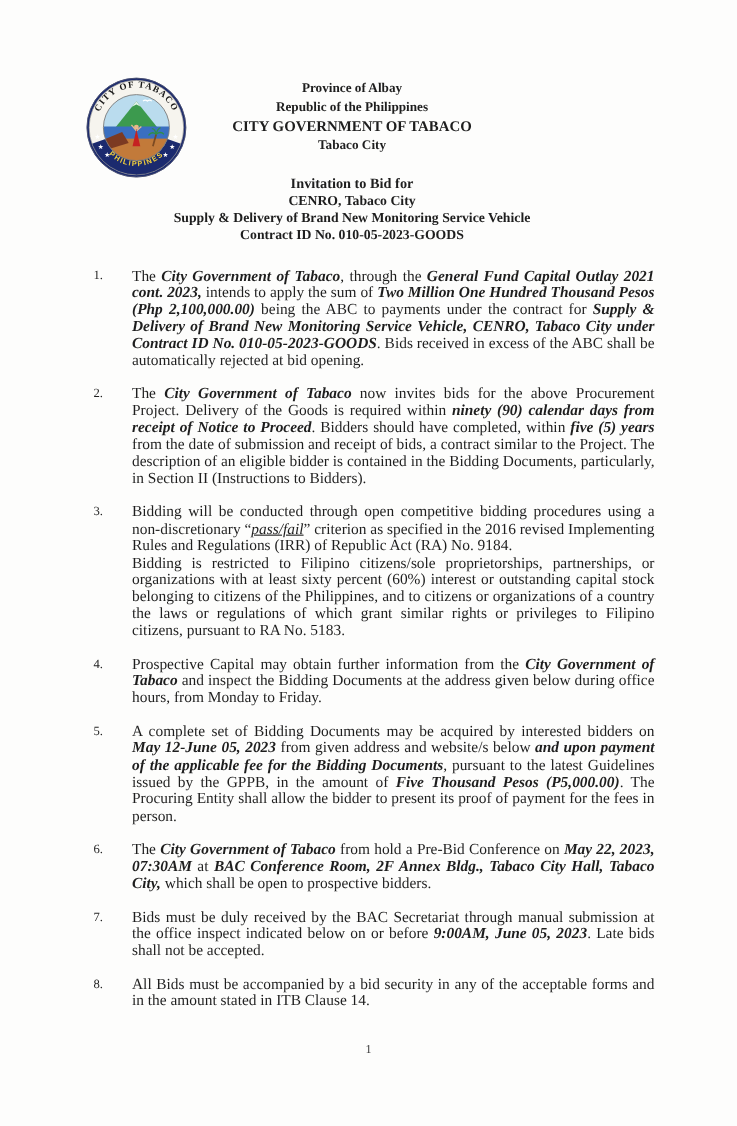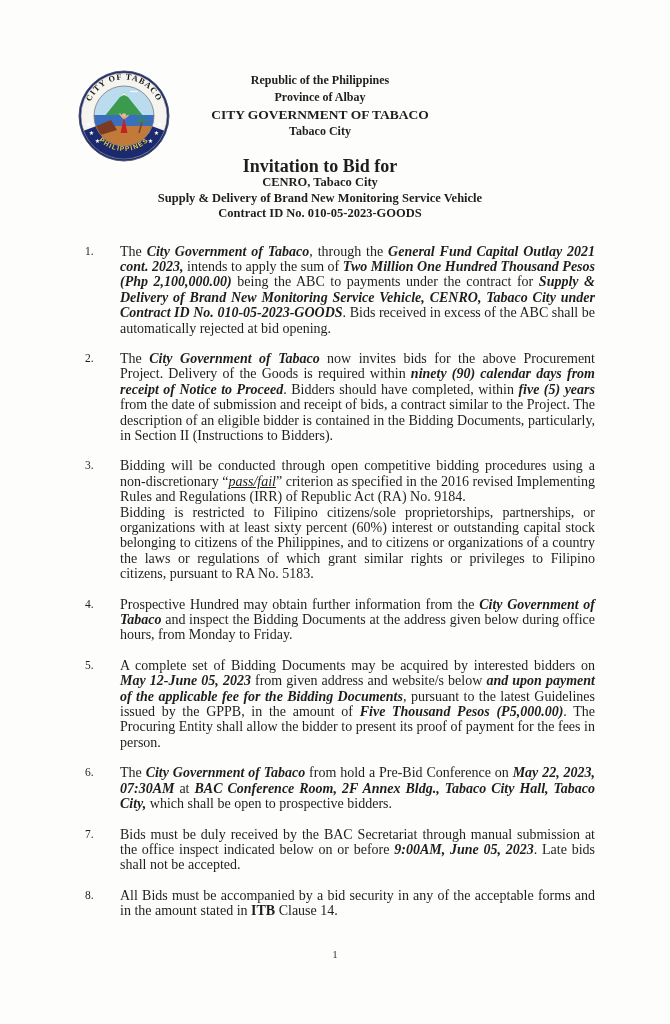--- a/index.html
+++ b/index.html
@@ -13,30 +13,30 @@
     overflow:hidden;
     box-sizing:border-box;
     padding-top:72px;
   }
   .seal{position:absolute;left:76px;top:70px;}
   .center-col{margin-left:85px;width:470px;text-align:center;}
   .hline{font-weight:bold;font-size:12px;line-height:17px;}
   .hline-big{font-size:13.5px;}
   .committee{font-weight:bold;font-size:16px;line-height:20px;margin-top:28px;}
   .inv-block{margin-top:18px;}
-  .inv-title{font-weight:bold;font-size:18px;line-height:17px;}
+  .inv-title{font-weight:bold;font-size:13px;line-height:17px;}
   .inv-line{font-weight:bold;font-size:12.5px;line-height:15.5px;}
   .list{margin:22px 75px 0 85px;}
   .item{display:flex;margin-bottom:15px;}
   .num{width:35px;flex:0 0 35px;font-size:11.5px;line-height:15.4px;}
   .body{flex:1;}
   .para{margin:0;font-size:14px;line-height:15.4px;text-align:justify;}
   .para + .para{}
   .seg-bi{font-weight:bold;font-style:italic;}
-  .seg-b{font-weight:bold;}
+  .seg-b{font-weight:normal;}
   .seg-i{font-style:italic;text-decoration:underline;}
   .page-footer{position:absolute;top:948px;left:0;width:100%;text-align:center;font-size:11px;color:#3a3a3a;}
 </style>
 </head>
 <body>
 
 <div class="page">
 
   <svg class="seal" width="96" height="92" viewBox="0 0 92 92">
     <circle cx="46" cy="46" r="45" fill="#1b2a6e"></circle>
@@ -75,22 +75,22 @@
         <text x="13.5" y="65">★</text>
         <text x="19.5" y="73">★</text>
       <text x="81.5" y="56">★</text>
         <text x="78.5" y="65">★</text>
         <text x="72.5" y="73">★</text>
     </g>
   </svg>
 
   <div class="center-col">
     <div>
+      <div class="hline">Province of Albay</div>
       <div class="hline">Republic of the Philippines</div>
-      <div class="hline">Province of Albay</div>
       <div class="hline hline-big">CITY GOVERNMENT OF TABACO</div>
       <div class="hline">Tabaco City</div>
     </div>
 
 
     <div class="inv-block">
       <div class="inv-title">Invitation to Bid for</div>
       <div class="inv-line">CENRO, Tabaco City</div>
       <div class="inv-line">Supply &amp; Delivery of Brand New Monitoring Service Vehicle</div>
       <div class="inv-line">Contract ID No. 010-05-2023-GOODS</div>
@@ -113,21 +113,21 @@
       <div class="item">
         <div class="num">3.</div>
         <div class="body">
           <p class="para"><span>Bidding will be conducted through open competitive bidding procedures using a non-discretionary “</span><span class="seg-i">pass/fail</span><span>” criterion as specified in the 2016 revised Implementing Rules and Regulations (IRR) of Republic Act (RA) No. 9184.</span></p>
           <p class="para"><span>Bidding is restricted to Filipino citizens/sole proprietorships, partnerships, or organizations with at least sixty percent (60%) interest or outstanding capital stock belonging to citizens of the Philippines, and to citizens or organizations of a country the laws or regulations of which grant similar rights or privileges to Filipino citizens, pursuant to RA No. 5183.</span></p>
         </div>
       </div>
       <div class="item">
         <div class="num">4.</div>
         <div class="body">
-          <p class="para"><span>Prospective Hundred may obtain further information from the </span><span class="seg-bi">City Government of Tabaco</span><span> and inspect the Bidding Documents at the address given below during office hours, from Monday to Friday.</span></p>
+          <p class="para"><span>Prospective Capital may obtain further information from the </span><span class="seg-bi">City Government of Tabaco</span><span> and inspect the Bidding Documents at the address given below during office hours, from Monday to Friday.</span></p>
         </div>
       </div>
       <div class="item">
         <div class="num">5.</div>
         <div class="body">
           <p class="para"><span>A complete set of Bidding Documents may be acquired by interested bidders on </span><span class="seg-bi">May 12-June 05, 2023</span><span> from given address and website/s below </span><span class="seg-bi">and upon payment of the applicable fee for the Bidding Documents</span><span>, pursuant to the latest Guidelines issued by the GPPB, in the amount of </span><span class="seg-bi">Five Thousand Pesos (P5,000.00)</span><span>. The Procuring Entity shall allow the bidder to present its proof of payment for the fees in person.</span></p>
         </div>
       </div>
       <div class="item">
         <div class="num">6.</div>

